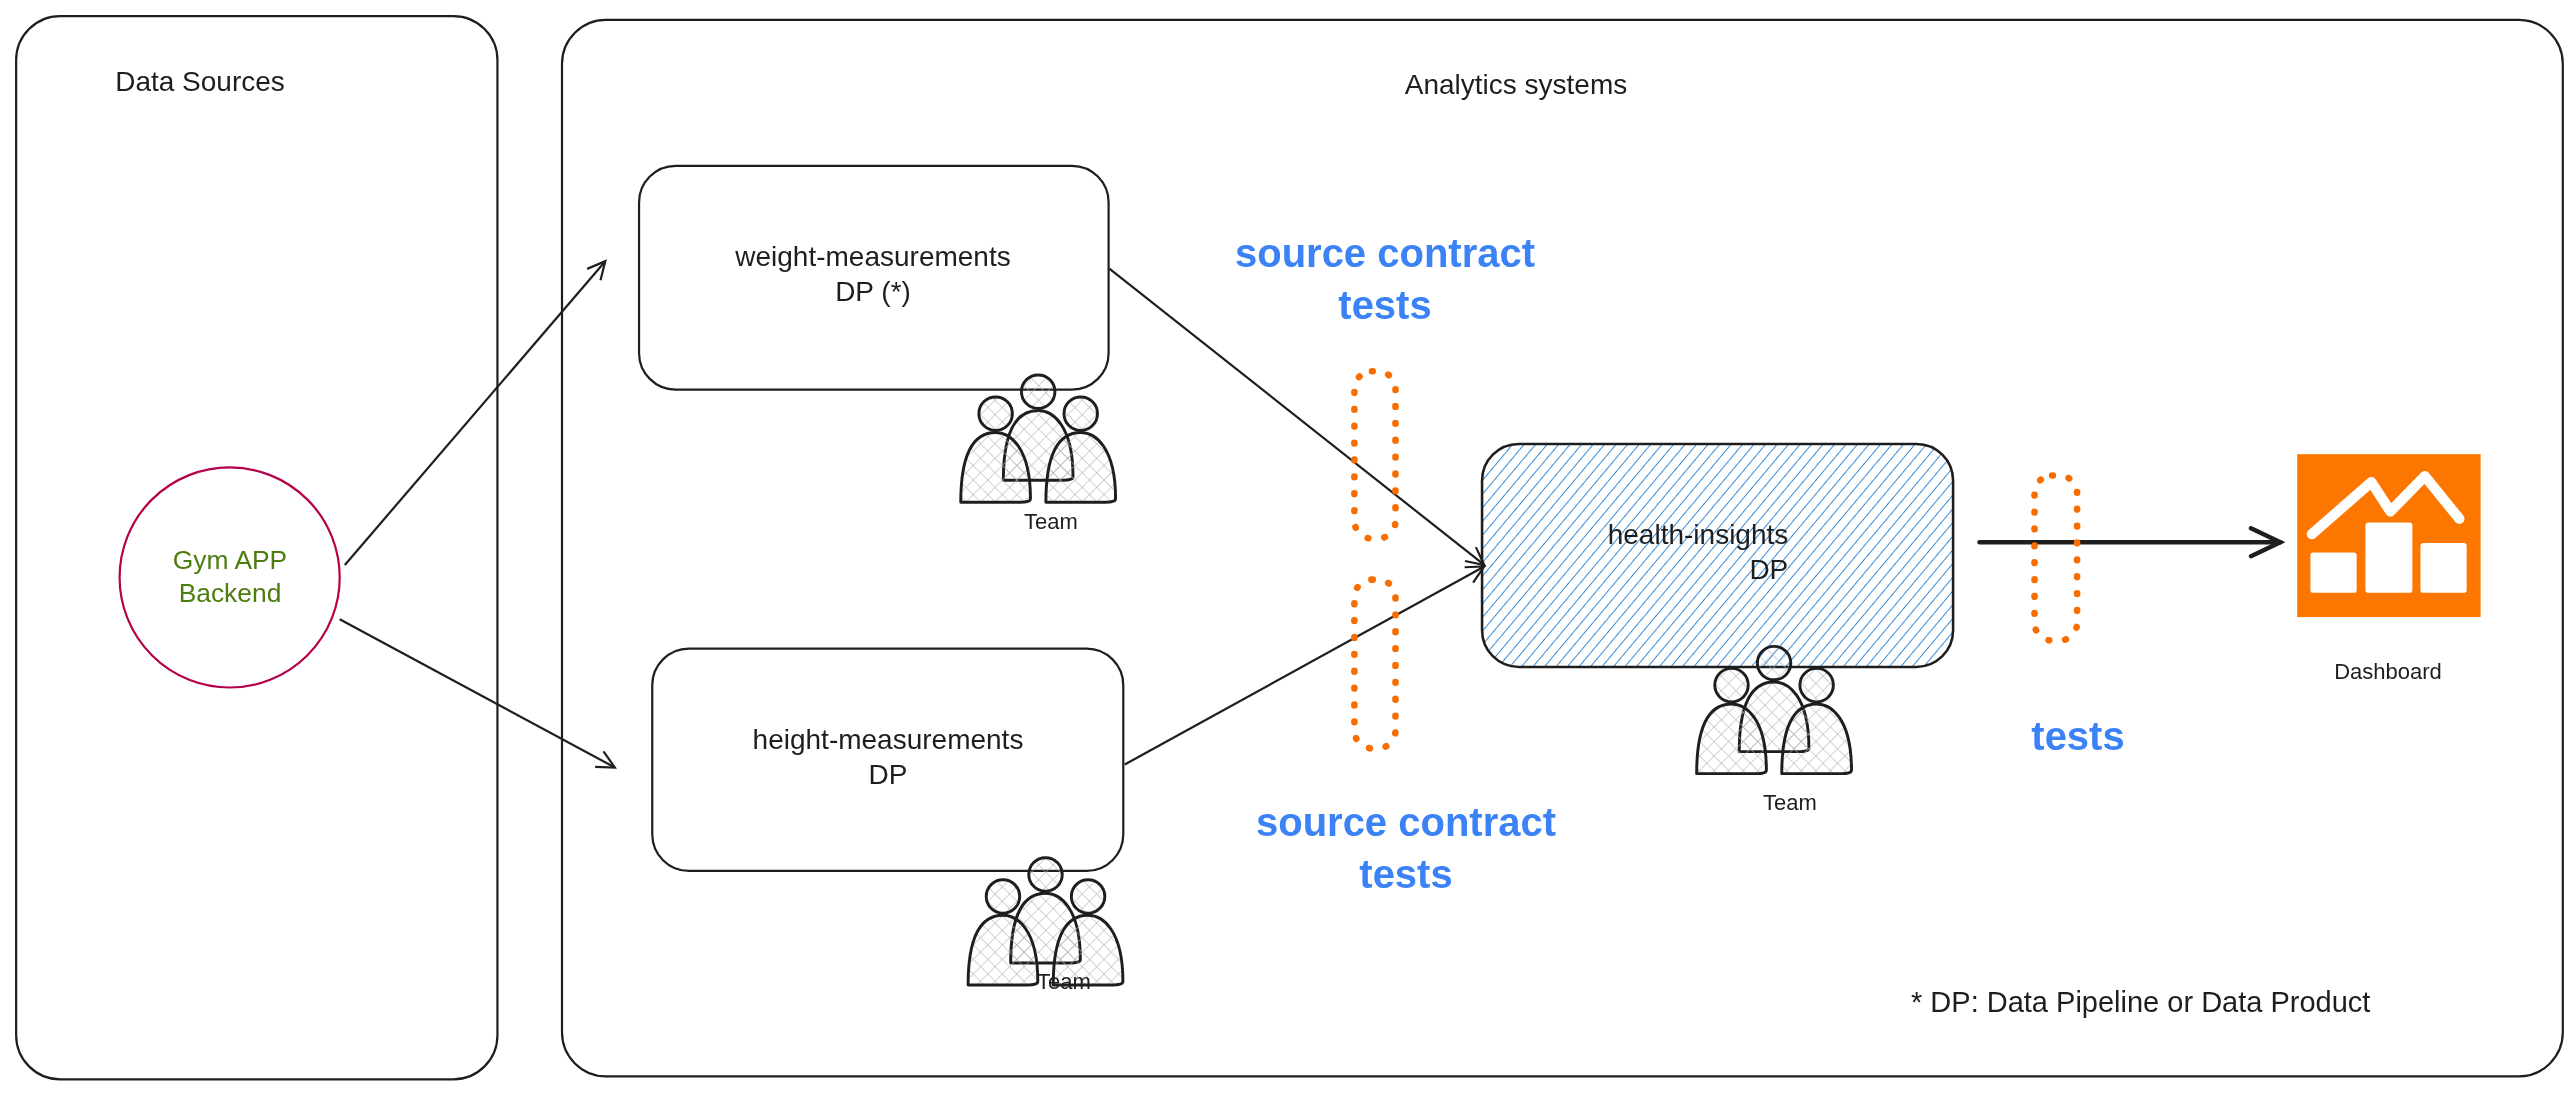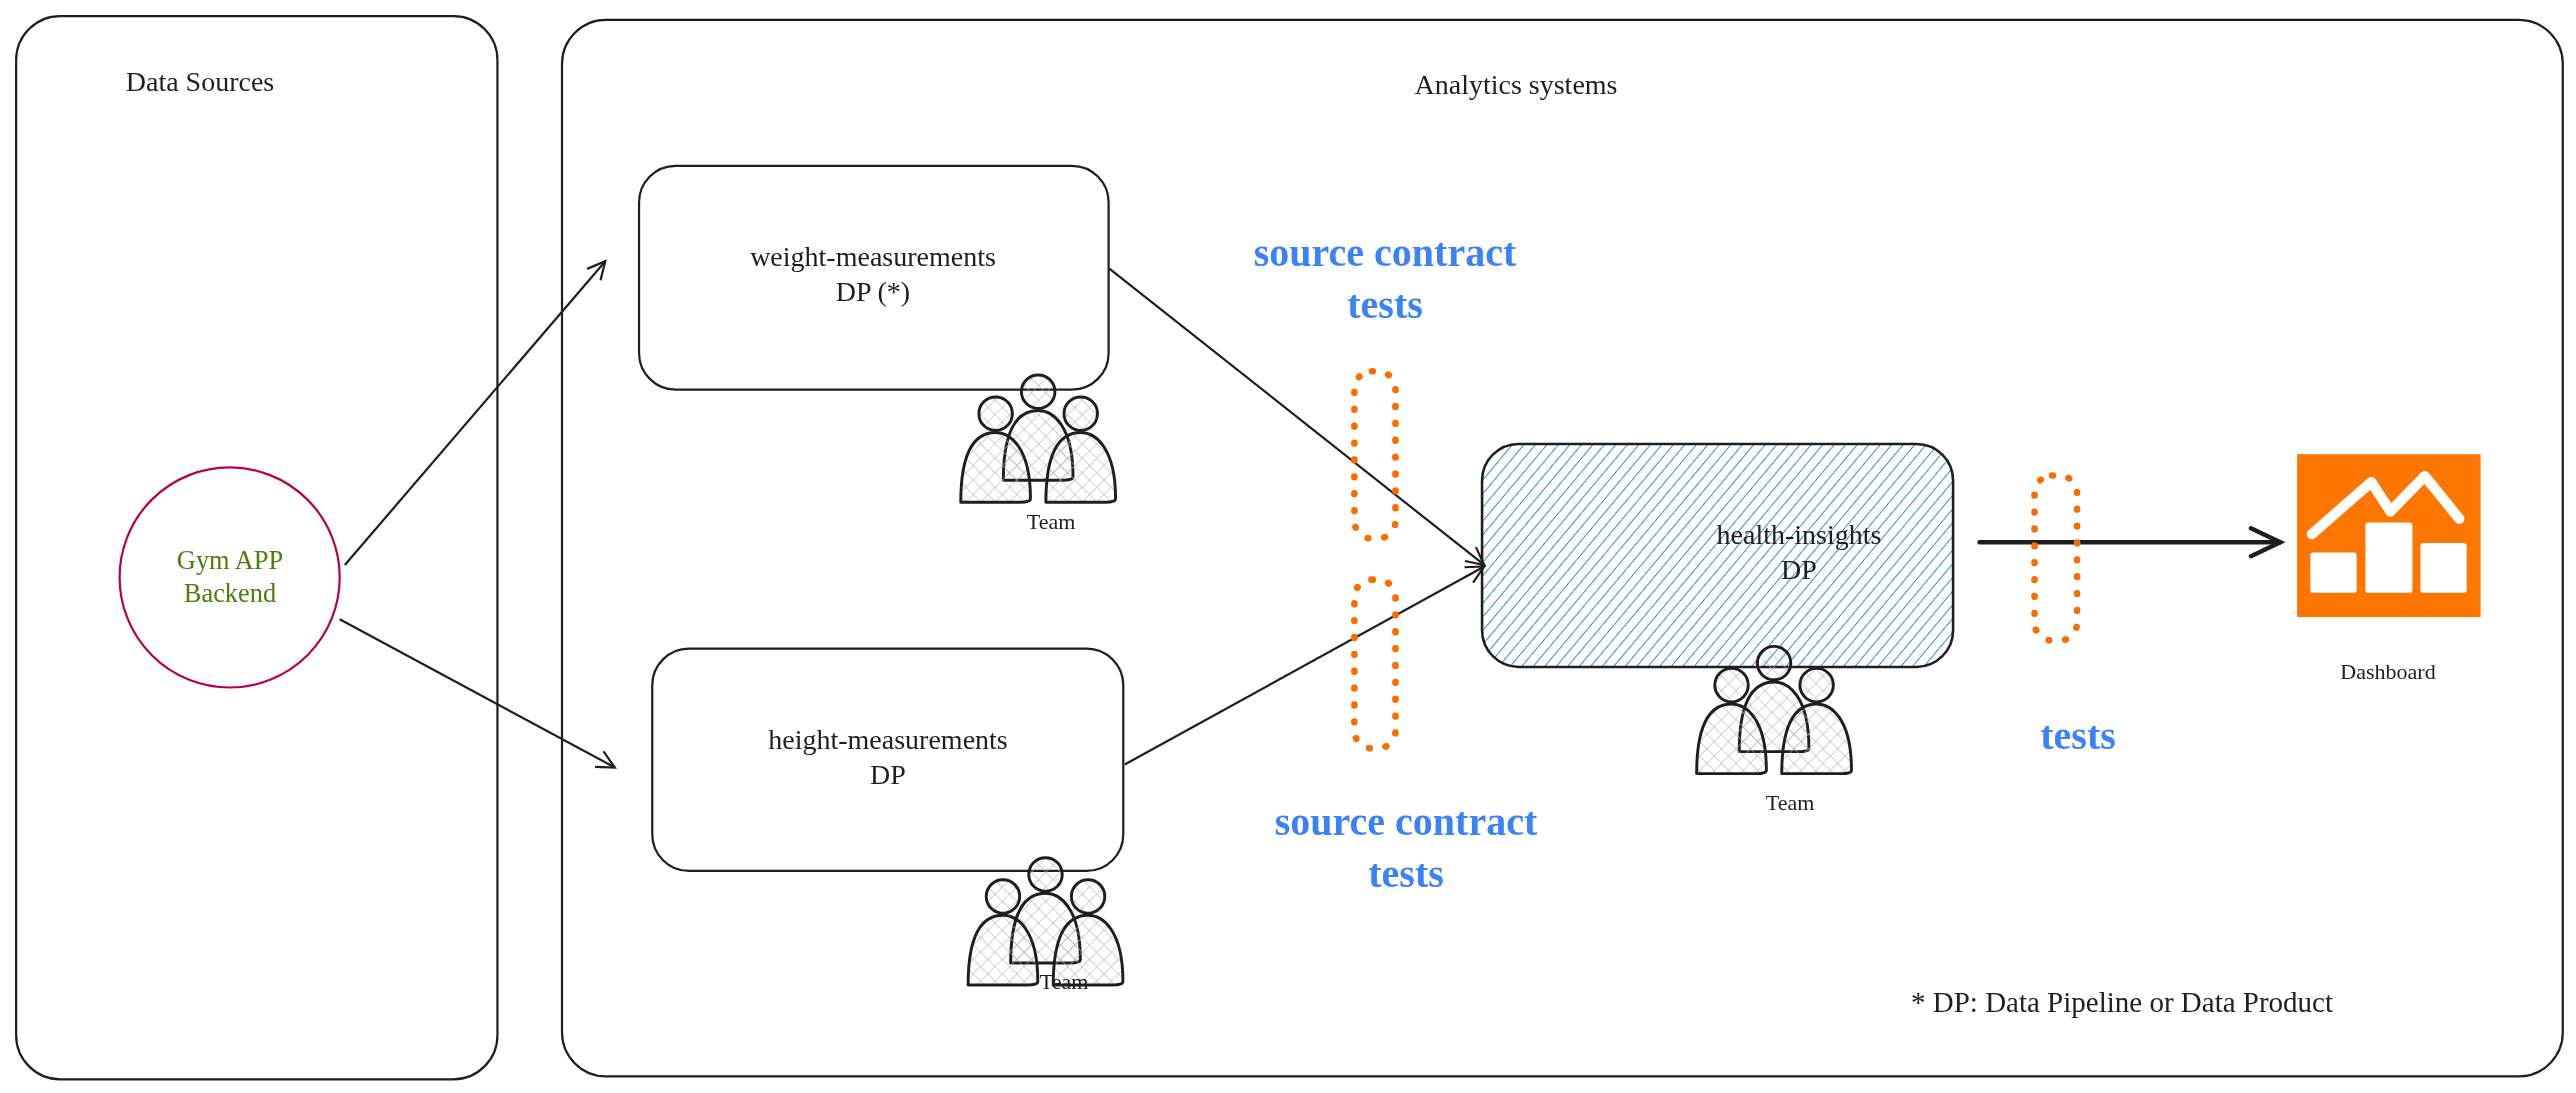--- a/index.html
+++ b/index.html
@@ -1,20 +1,20 @@
 <!DOCTYPE html>
 <html style="font-size:11.7px"><head>
 <meta charset="utf-8">
 <style>
   html, body { margin:0; padding:0; background:#ffffff; }
   body { width:2576px; height:1094px; position:relative; overflow:hidden;
          font-family:"DejaVu Sans", sans-serif; }
   svg#canvas { position:absolute; left:0; top:0; }
   .lbl { position:absolute; white-space:nowrap; transform:translate(-50%,-50%);
-         font-family:Liberation Serif, serif; color:#1e1e1e; text-align:center; line-height:1.25; }
+         font-family:Liberation Sans, sans-serif; color:#1e1e1e; text-align:center; line-height:1.25; }
   .title { font-size:28px; }
   .box-lbl { font-size:28px; }
   .team-lbl { font-size:22px; }
   .orange-lbl { font-size:40px; color:#3b82f6; font-weight:bold; line-height:1.3; }
   .note { font-size:29px; transform:translate(0,-50%); }
   .circle-lbl { font-size:26.4px; color:#4d7c0f; }
 </style>
 </head>
 <body>
 
@@ -101,21 +101,21 @@
 </div>
 
 <div class="lbl box-lbl" style="left:873px; top:274px;">
   <div>weight-measurements</div>
   <div>DP (*)</div>
 </div>
 <div class="lbl box-lbl" style="left:888px; top:757px;">
   <div>height-measurements</div>
   <div>DP</div>
 </div>
-<div class="lbl box-lbl" style="left:1799px; top:552px;">
+<div class="lbl box-lbl" style="left:1698px; top:552px;text-align:right;">
   <div>health-insights</div>
   <div>DP</div>
 </div>
 
 <div class="lbl team-lbl" style="left:1051px; top:522px;">Team</div>
 <div class="lbl team-lbl" style="left:1064px; top:982px;">Team</div>
 <div class="lbl team-lbl" style="left:1790px; top:803px;">Team</div>
 
 <div class="lbl orange-lbl" style="left:1385px; top:279px;">
   <div>source contract</div>

